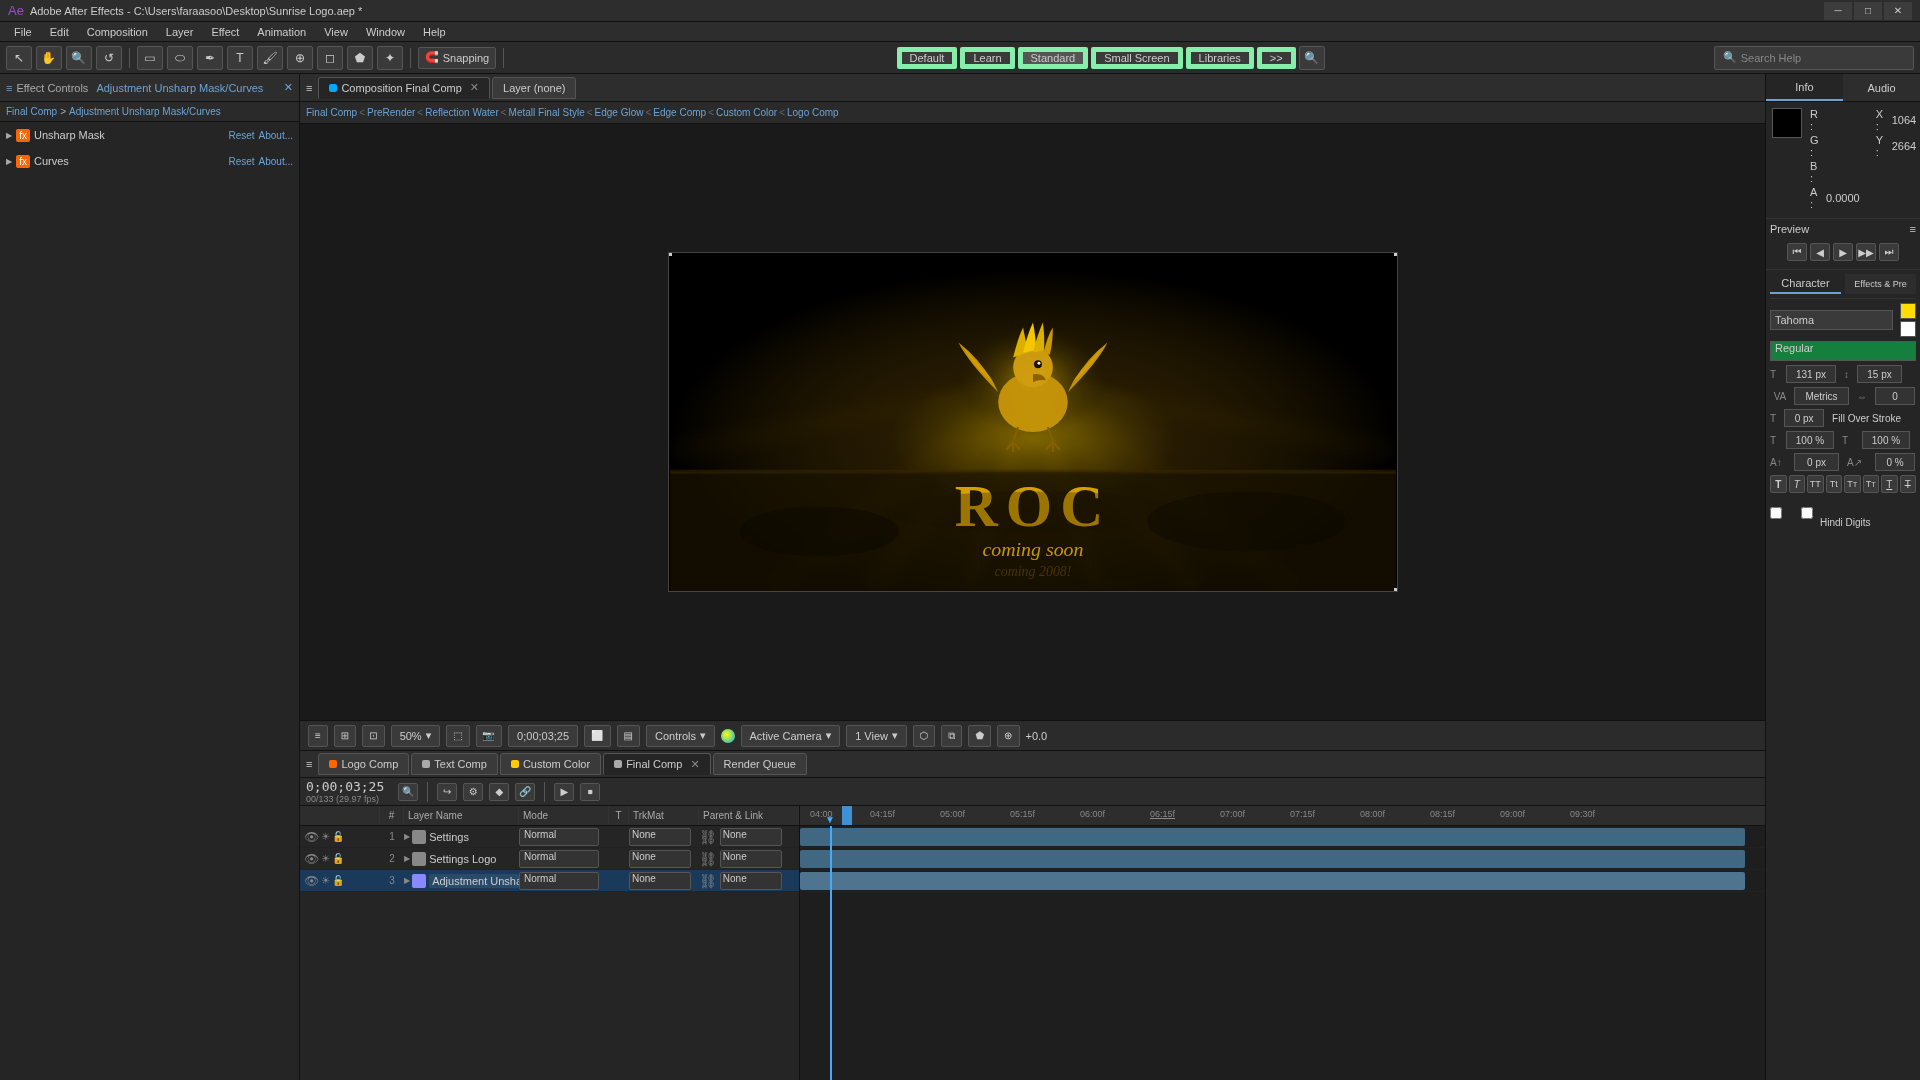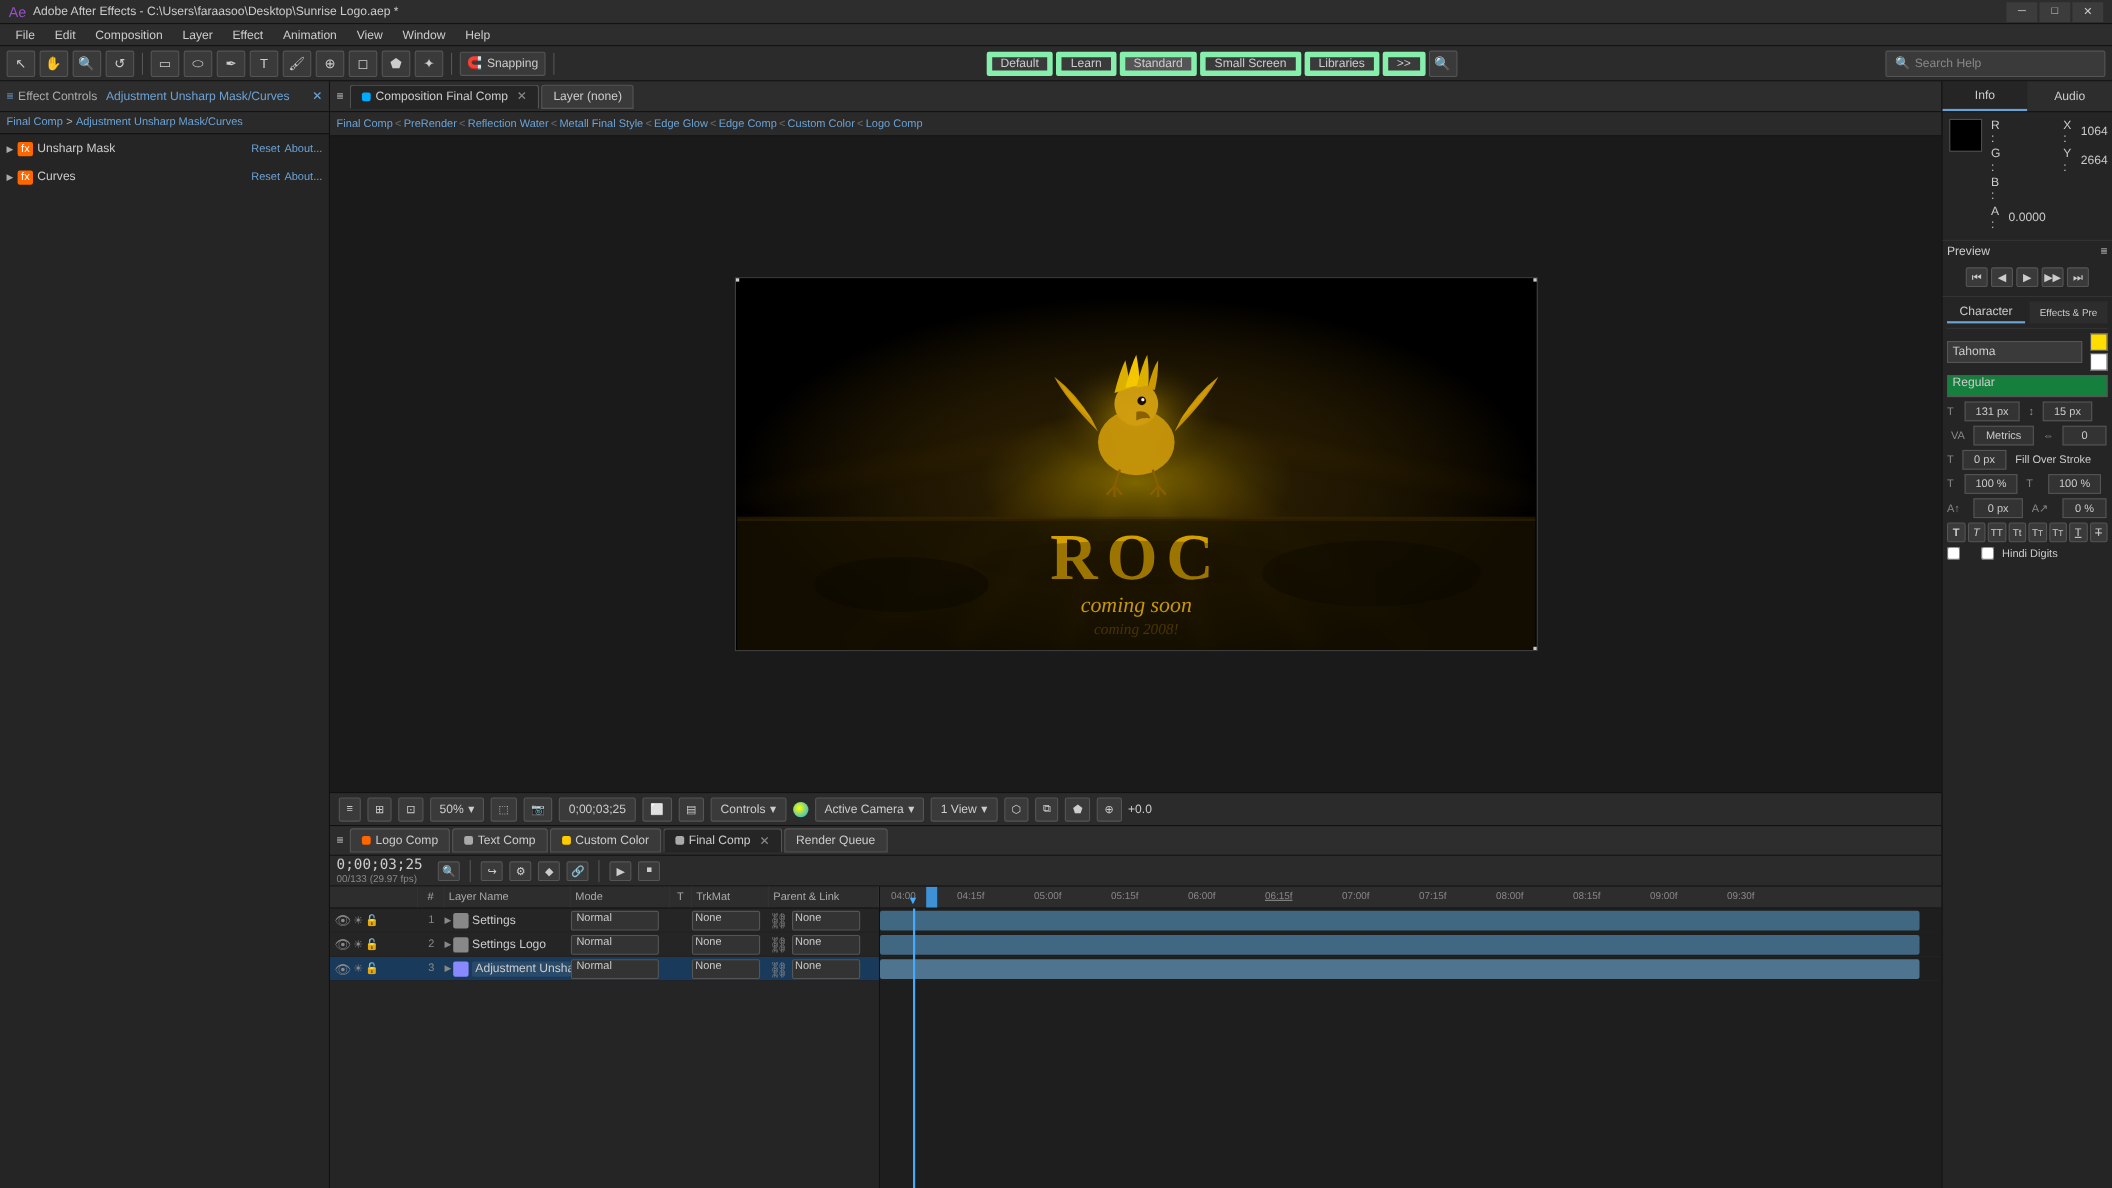--- a/index.html
+++ b/index.html
@@ -694,19 +694,19 @@
         <button class="prev-btn" style="font-size:9px;">T<sup>T</sup></button>
         <button class="prev-btn" style="font-size:9px;">T<sub>T</sub></button>
         <button class="prev-btn" style="text-decoration:underline;">T</button>
         <button class="prev-btn" style="text-decoration:line-through;">T</button>
       </div>
 
       <div class="char-row">
         <input type="checkbox" class="char-checkbox" style="">
         <span style="font-size:10px;color:#ccc;"></span>
         <input type="checkbox" class="char-checkbox" style="margin-left: 8px;">
-        <span style="font-size:10px;color:#ccc;">Hindi Digits</span>
+        <span style="font-size:10px;color:#ccc;margin-top:20px;">Hindi Digits</span>
       </div>
     </div>
 
   </div>
 
 </div>
 
 </body></html>

